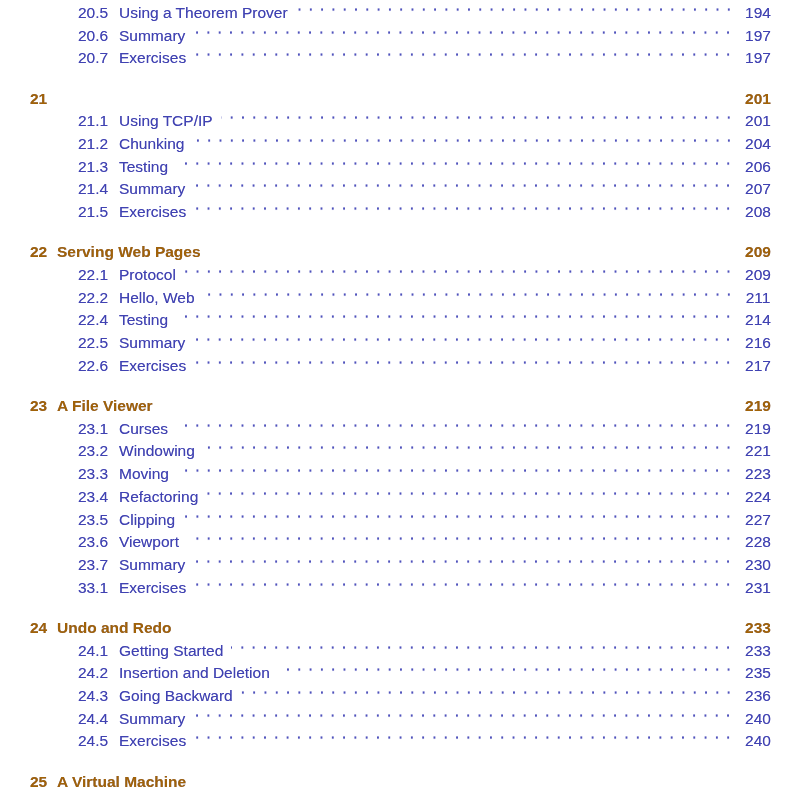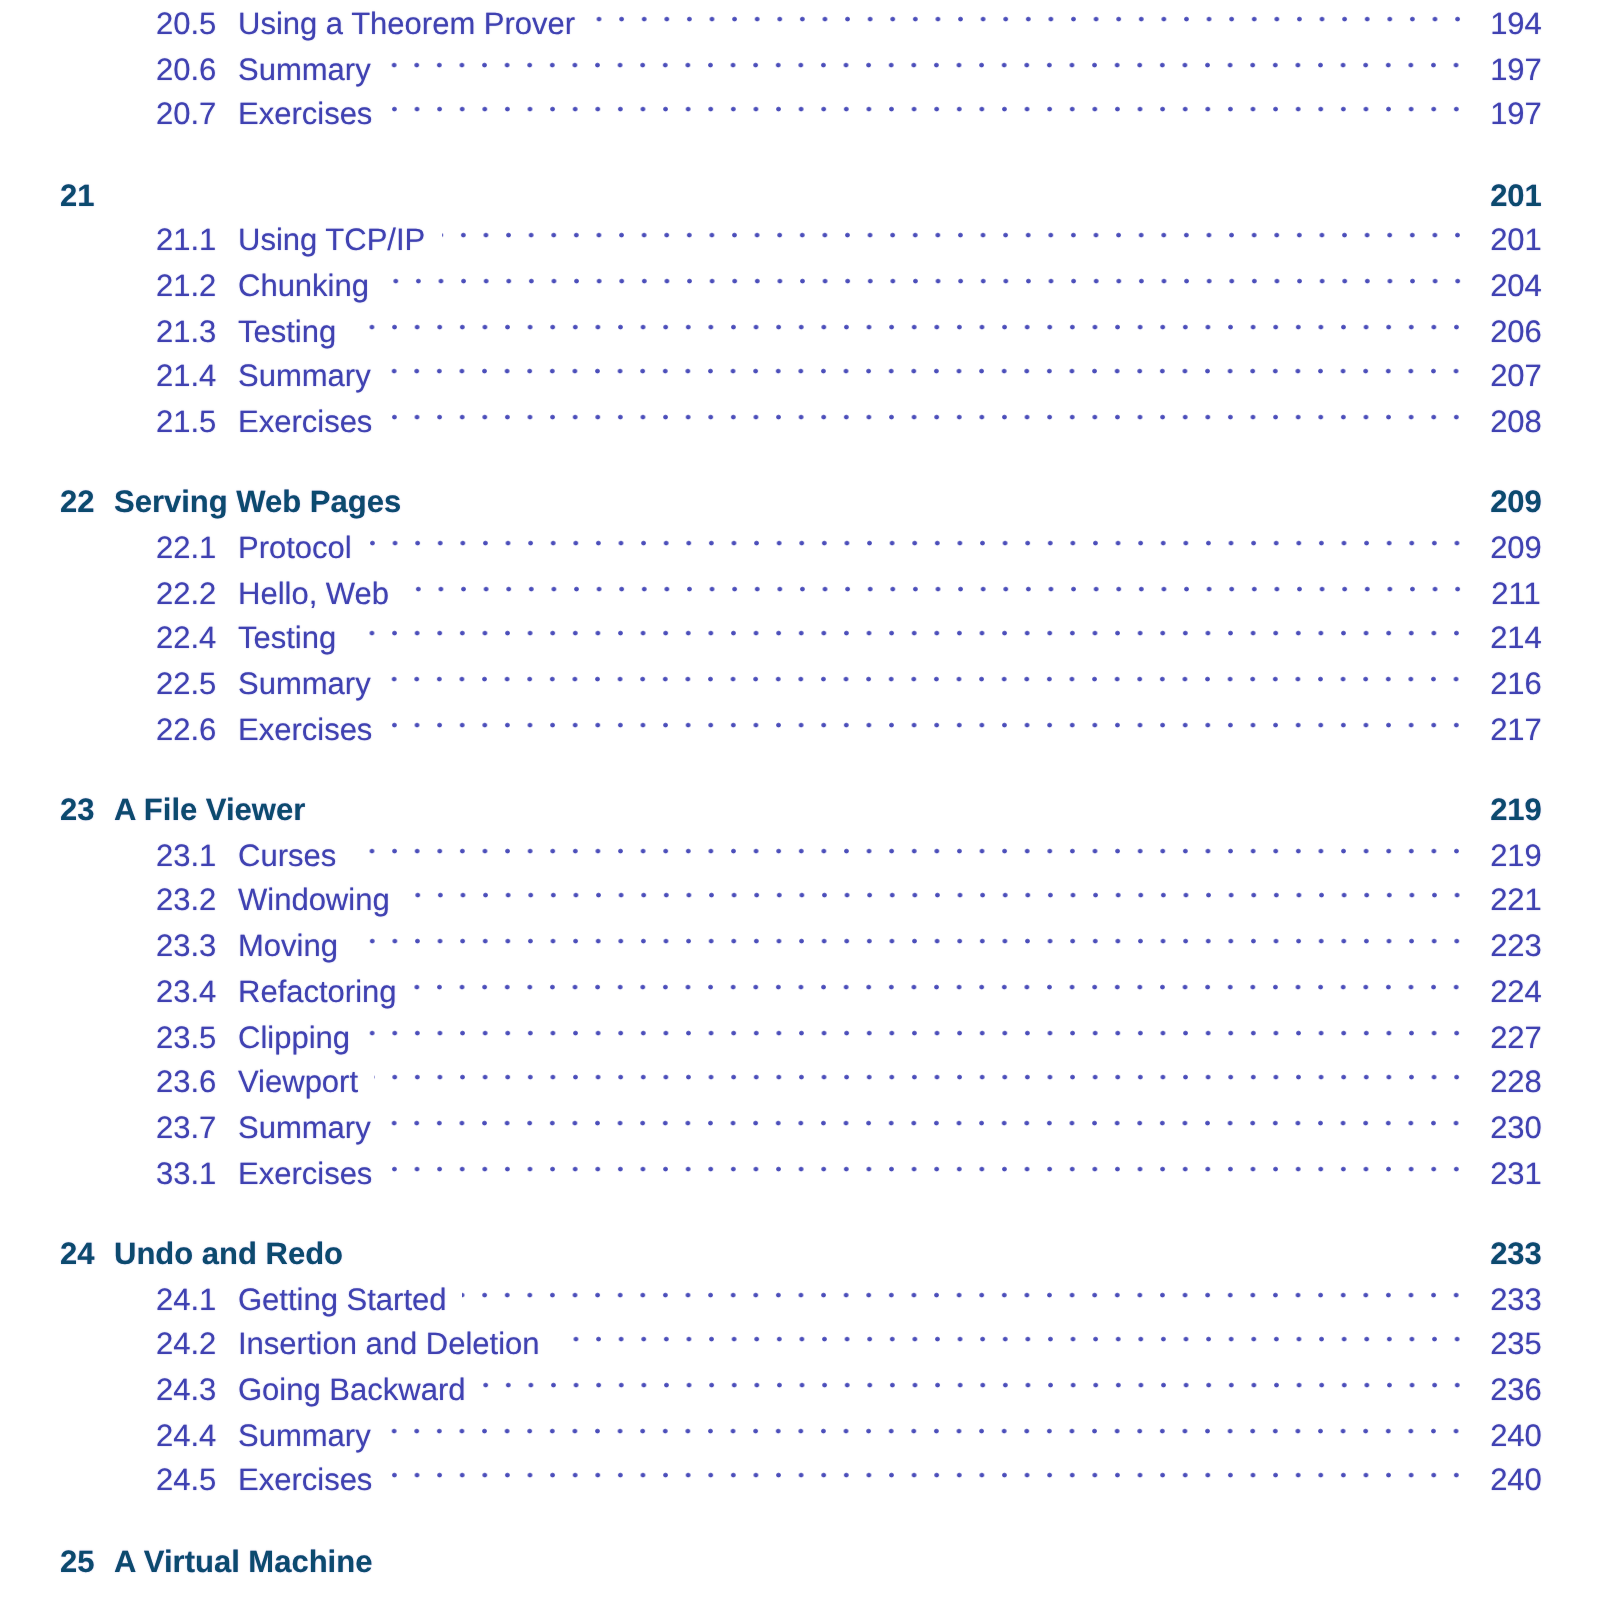--- a/index.html
+++ b/index.html
@@ -22,21 +22,21 @@
     text-shadow: 0 0 0.6px rgba(64, 66, 178, 0.55);
     filter: blur(0.25px);
   }
 
   .row { display: flex; align-items: baseline; }
 
   
   .row.chapter-head {
     font-weight: 700;
     margin-top: 17.5px;
-    color: #0c4a6e;
+    color: #a16207;
   }
   .row.chapter-head .num { flex: none; width: 27px; }
   .row.chapter-head .spacer { flex: 1; }
 
   
   .row.section .num { flex: none; margin-left: 48px; width: 41px; }
 
   .title { flex: none; white-space: pre; text-align: right; }
 
   

